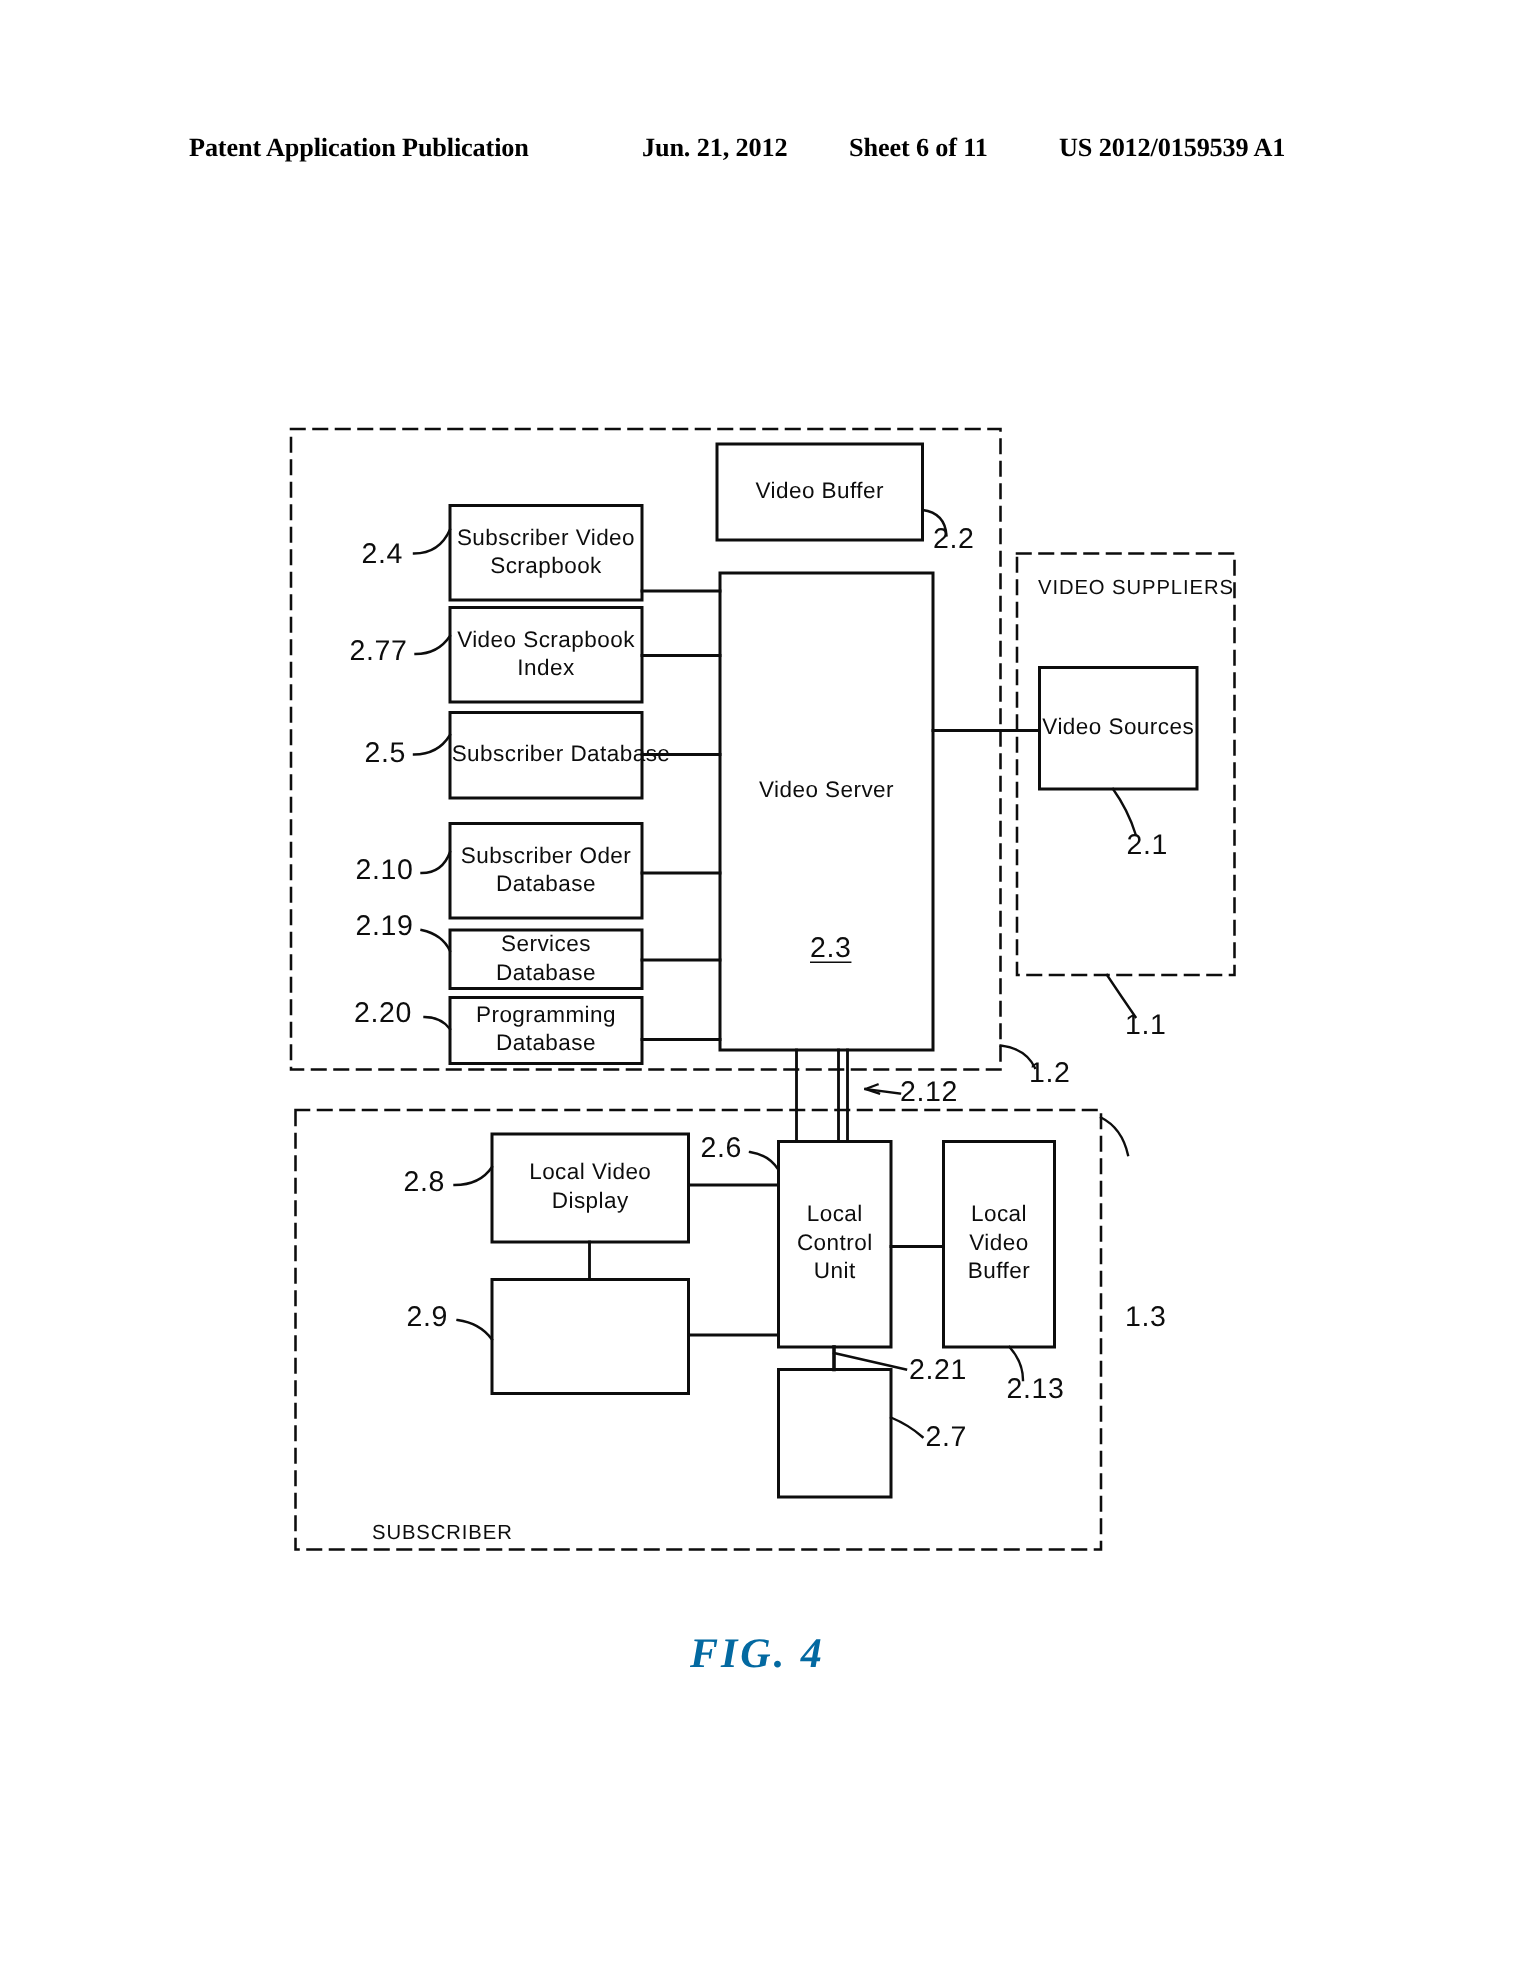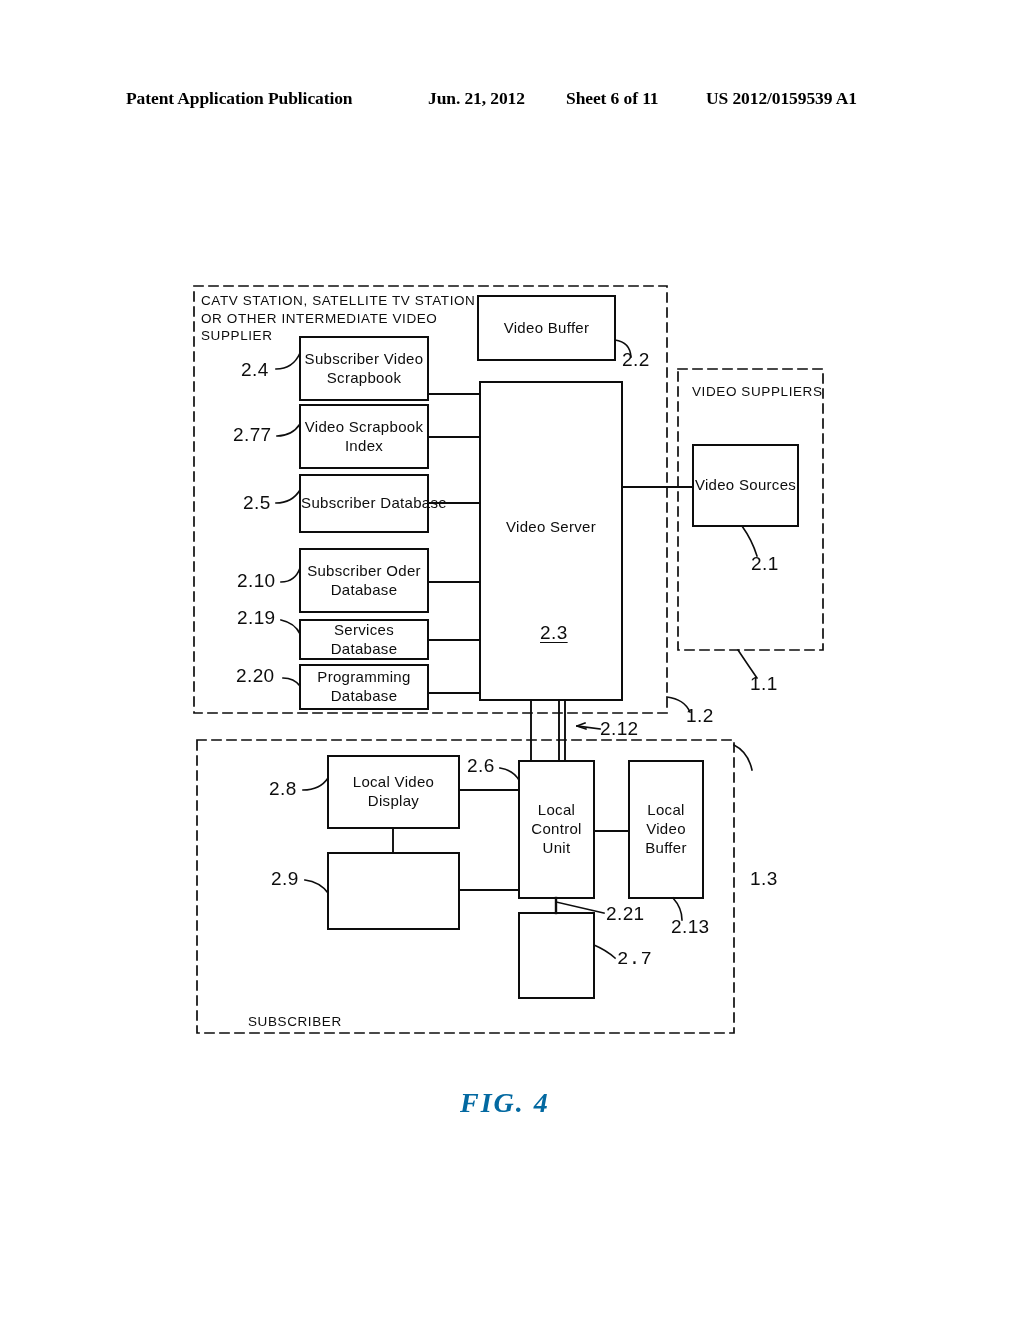--- a/index.html
+++ b/index.html
@@ -196,22 +196,20 @@
       <path d="M500 768 Q513 770 519 780" stroke-width="1.6"></path>
       <path d="M673 898 Q682 908 682 920" stroke-width="1.6"></path>
       <path d="M556 902 L604 913" stroke-width="1.6"></path>
       <path d="M594 945 Q606 950 615 958" stroke-width="1.6"></path>
 
       <path d="M600 729 L577 726" stroke-width="1.6"></path>
       <path d="M577 726 L585 723 M577 726 L586 729" stroke-width="1.6"></path>
     </g>
   </svg>
 
-  <div class="zone-title" style="left:201px; top:292px; width:300px;">CATV STATION, SATELLITE TV STATION
-OR OTHER INTERMEDIATE VIDEO SUPPLIER</div>
 
   <div class="zone-title" style="left:692px; top:383px; width:140px;">VIDEO SUPPLIERS</div>
 
   <div class="zone-title" style="left:248px; top:1013px; width:160px;">SUBSCRIBER</div>
 
   <div class="box-text" style="left:300px; top:337px; width:128px; height:63px;">Subscriber Video
 Scrapbook</div>
 
   <div class="box-text" style="left:300px; top:405px; width:128px; height:63px;">Video
 Scrapbook
@@ -275,20 +273,20 @@
   <div class="ref" style="left:269px; top:778px;">2.8</div>
 
   <div class="ref" style="left:271px; top:868px;">2.9</div>
 
   <div class="ref" style="left:467px; top:755px;">2.6</div>
 
   <div class="ref" style="left:671px; top:916px;">2.13</div>
 
   <div class="ref" style="left:606px; top:903px;">2.21</div>
 
-  <div class="ref" style="left:617px; top:948px;font-family:Liberation Mono, monospace;">2.7</div>
+  <div class="ref" style="left:617px; top:948px;">2.7</div>
 
   <div class="ref" style="left:600px; top:718px;">2.12</div>
 
 
   <div id="fig-label">FIG.  4</div>
 
 </div>
 
 </body></html>

